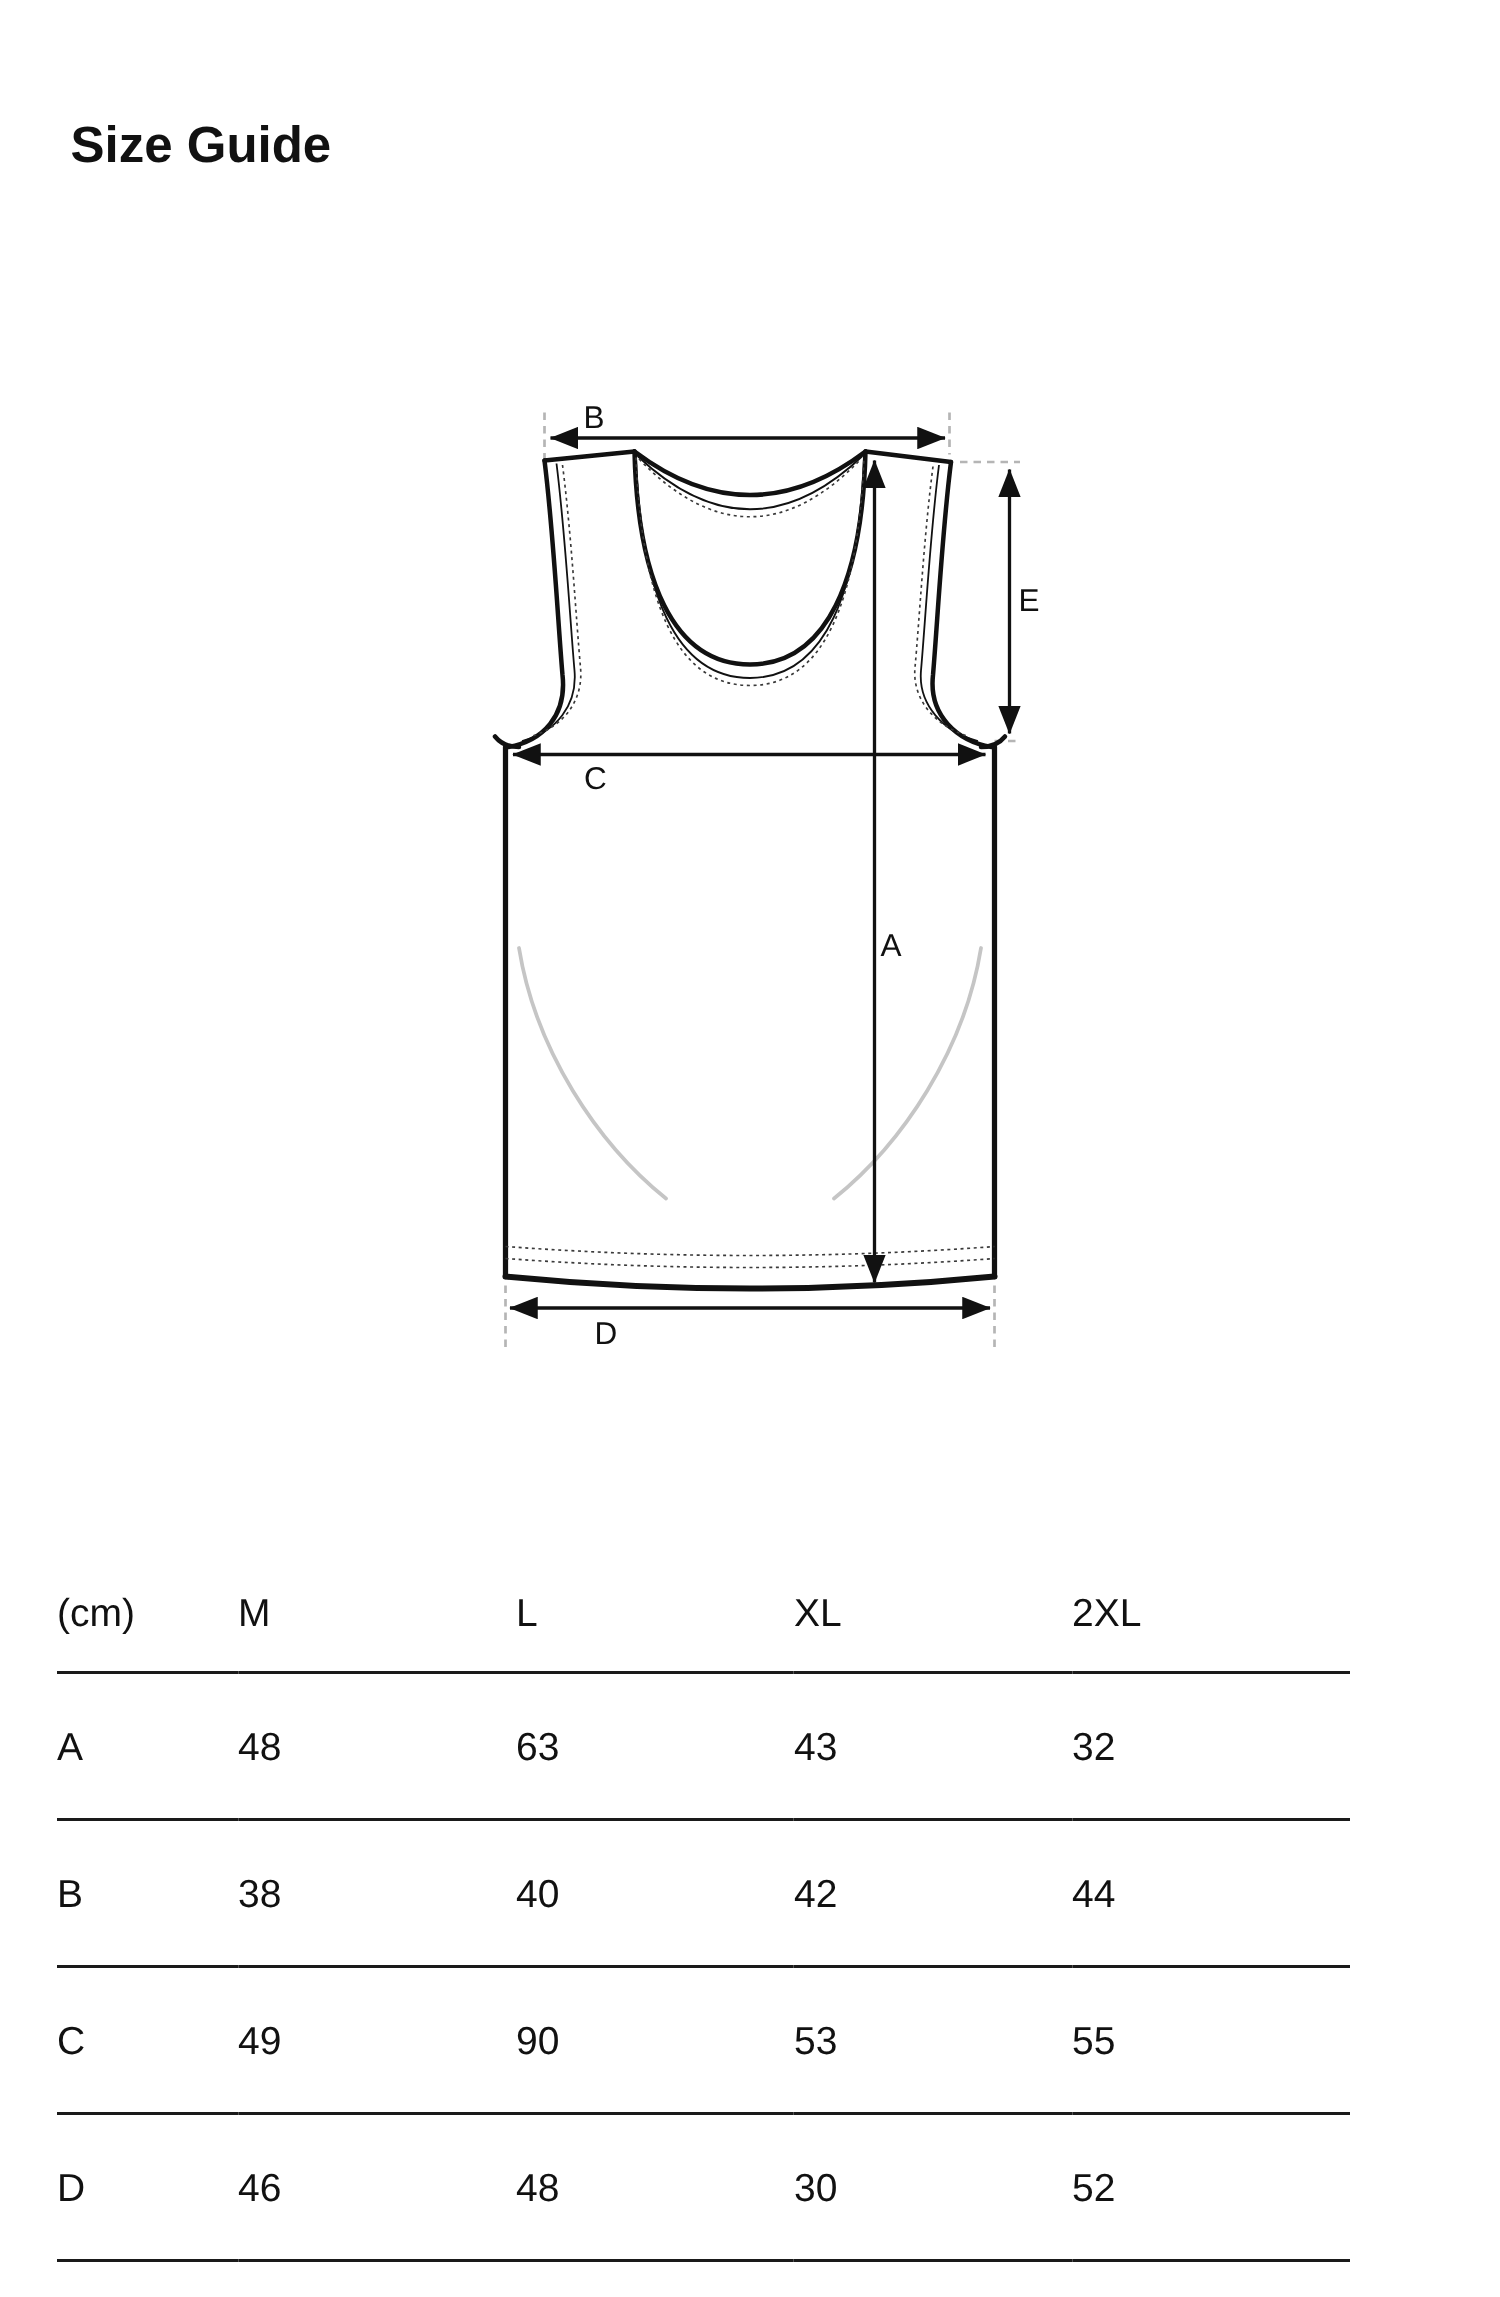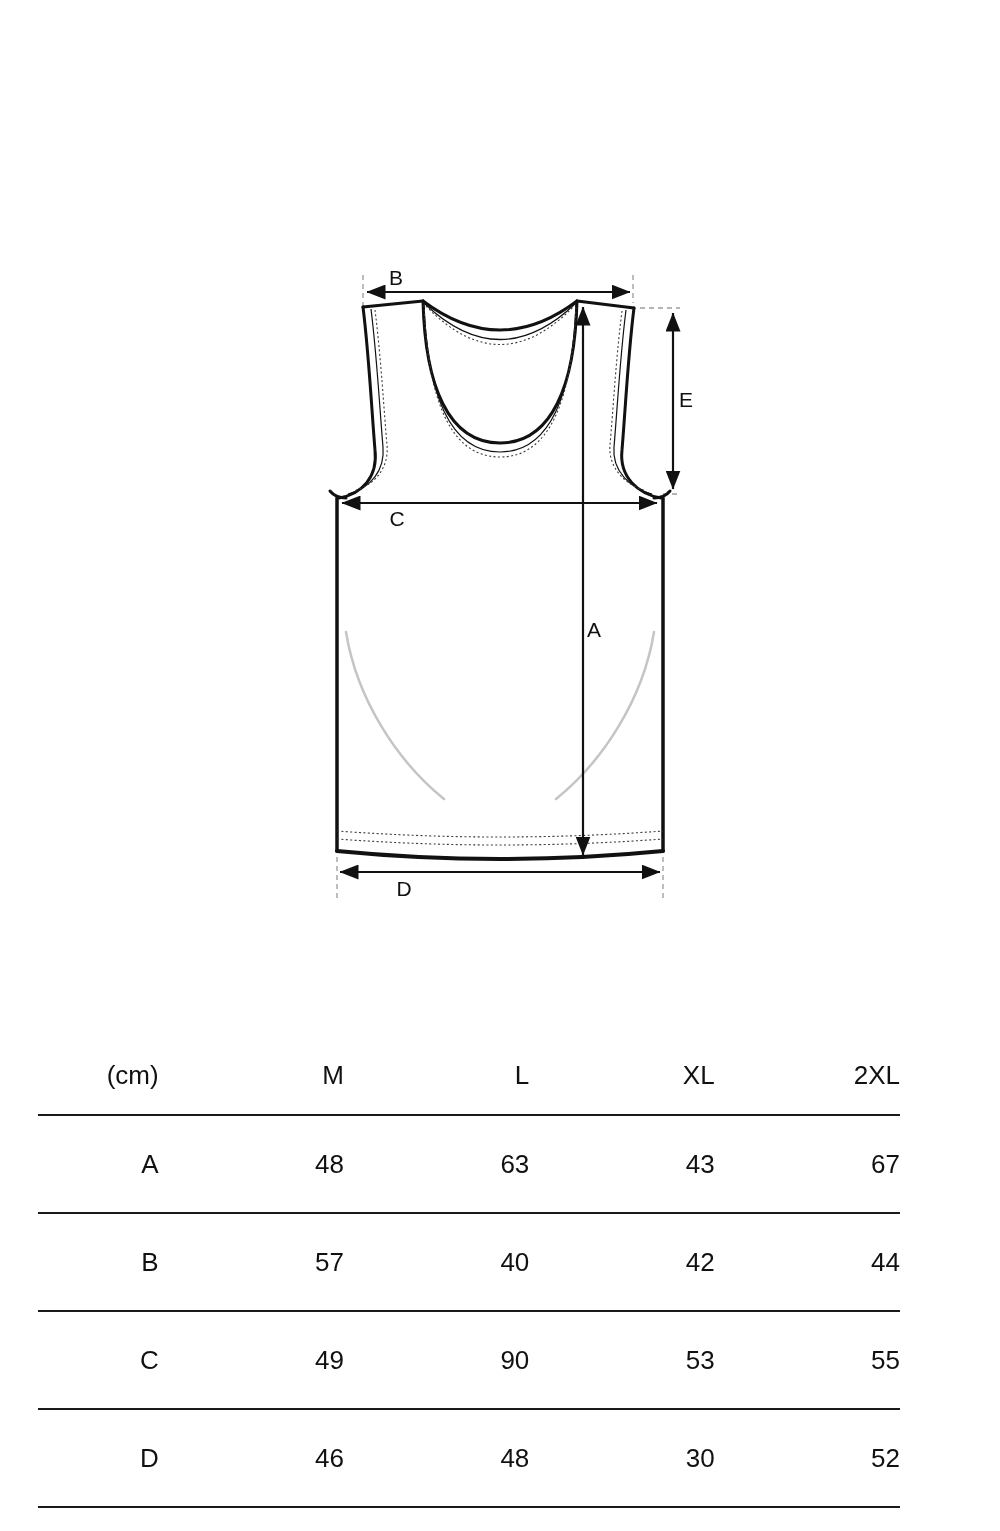--- a/index.html
+++ b/index.html
@@ -16,34 +16,35 @@
   }
   .diagram-wrap svg{display:block;width:100%;height:100%;}
   svg text{
     font-family:"Liberation Sans",sans-serif;font-size:21px;fill:#111;
   }
   table.size-table{
     position:absolute;left:38px;top:1036px;width:862px;
     border-collapse:collapse;table-layout:fixed;
   }
   table.size-table th,table.size-table td{
-    font-size:26px;font-weight:400;text-align:right;vertical-align:middle;
+    font-size:26px;font-weight:400;text-align:left;vertical-align:middle;
     color:#111;padding:0;border-bottom:2px solid #1a1a1a;
   }
   table.size-table thead th{height:78px;}
   table.size-table tbody th,table.size-table tbody td{height:96px;}
   .col-unit{width:14%;}
   .col-size{width:21.5%;}
   th.c0,td.c0{padding-right:36px;}
 </style>
 </head>
 <body>
 
 <div id="stage">
 
+  <h1 class="page-title">Size Guide</h1>
 
   <figure class="diagram-wrap">
     <svg viewBox="300 243 410 670" xmlns="http://www.w3.org/2000/svg">
       <defs>
         <marker id="ah" markerUnits="userSpaceOnUse" markerWidth="19" markerHeight="15" viewBox="0 0 19 15" refX="18.5" refY="7.5" orient="auto-start-reverse">
           <path d="M0,0 L19,7.5 L0,15 Z" fill="#111"></path>
         </marker>
       </defs>
 
       <g stroke="#b5b5b5" stroke-width="1.8" stroke-dasharray="5 4" fill="none">
@@ -122,25 +123,25 @@
         <th>XL</th>
         <th>2XL</th>
       </tr>
     </thead>
     <tbody>
       <tr>
         <th class="c0">A</th>
         <td>48</td>
         <td>63</td>
         <td>43</td>
-        <td>67</td>
+        <td>32</td>
       </tr>
       <tr>
         <th class="c0">B</th>
-        <td>57</td>
+        <td>38</td>
         <td>40</td>
         <td>42</td>
         <td>44</td>
       </tr>
       <tr>
         <th class="c0">C</th>
         <td>49</td>
         <td>90</td>
         <td>53</td>
         <td>55</td>

